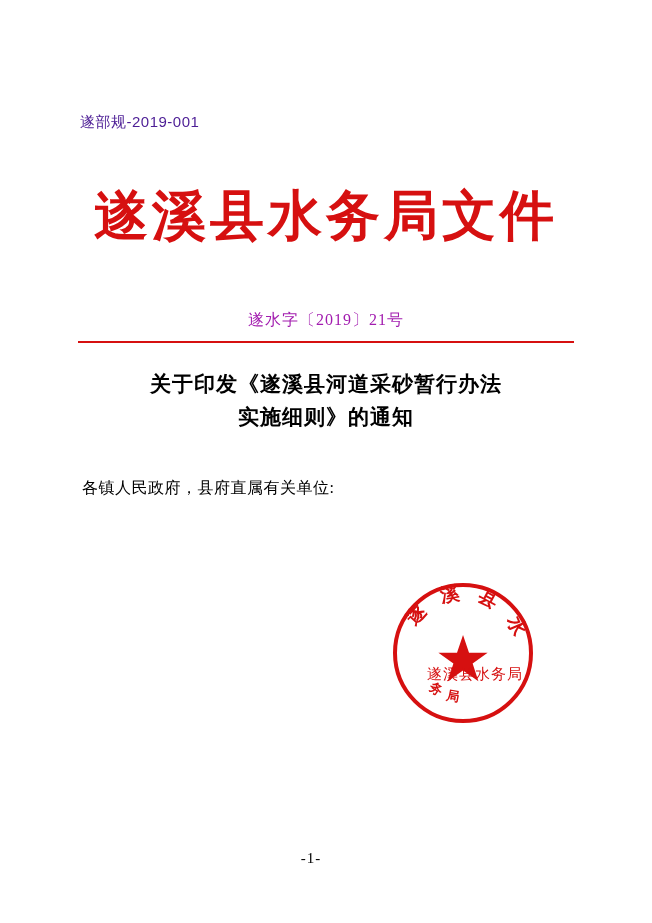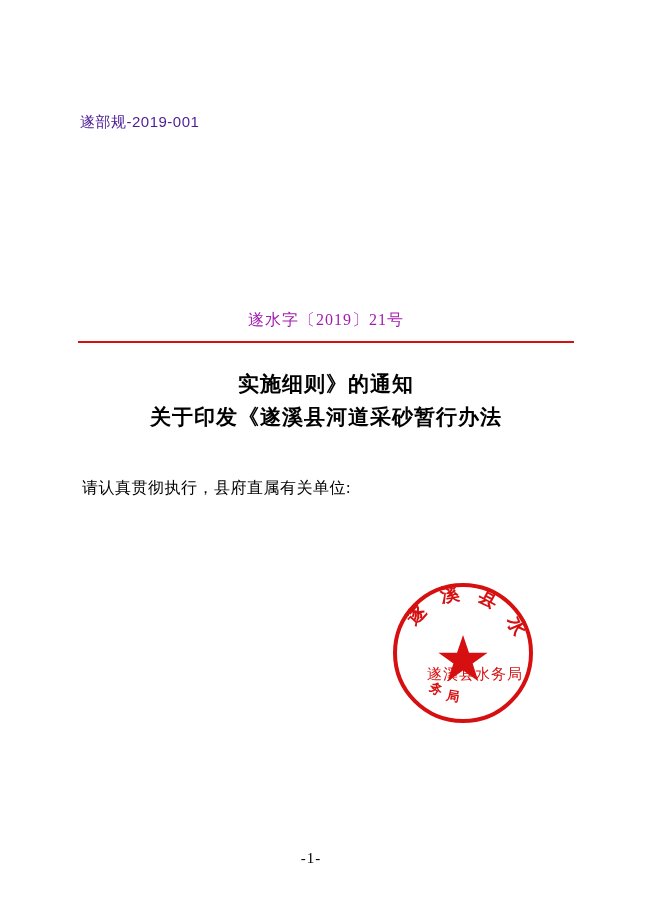--- a/index.html
+++ b/index.html
@@ -150,32 +150,33 @@
     padding-right: 30px;
   }
 </style>
 </head>
 <body>
 
 <div class="page">
 
   <div class="doc-number">遂部规-2019-001</div>
 
+  <div class="masthead">遂溪县水务局文件</div>
 
   <div class="serial">遂水字〔2019〕21号</div>
 
   <div class="red-rule"></div>
 
   <div class="title">
+    <span class="line">关于印发《遂溪县河道采砂暂行办法</span>
     <span class="line">实施细则》的通知</span>
-    <span class="line">关于印发《遂溪县河道采砂暂行办法</span>
   </div>
 
   <div class="body-text">
-    <span class="salutation">请认真贯彻执行，县府直属有关单位:</span>
+    <span class="salutation">各镇人民政府，县府直属有关单位:</span>
   </div>
 
   <div class="seal">
     <svg width="150" height="150" viewBox="0 0 150 150" xmlns="http://www.w3.org/2000/svg">
       <circle cx="75" cy="75" r="68" fill="none" stroke="#d61010" stroke-width="4"></circle>
       <polygon points="75,46 84.7,74.5 114.7,74.5 90.5,92.1 99.8,120.6 75,103 50.2,120.6 59.5,92.1 35.3,74.5 65.3,74.5" fill="#d61010" transform="scale(0.62) translate(46,46)"></polygon>
       <path id="sealArcTop" d="M 21,75 A 54,54 0 0 1 129,75" fill="none"></path>
       <text font-family="'Liberation Serif','DejaVu Serif',serif" font-size="19" fill="#d61010" font-weight="bold" letter-spacing="6">
         <textPath href="#sealArcTop" startOffset="16%">遂 溪 县 水</textPath>
       </text>

